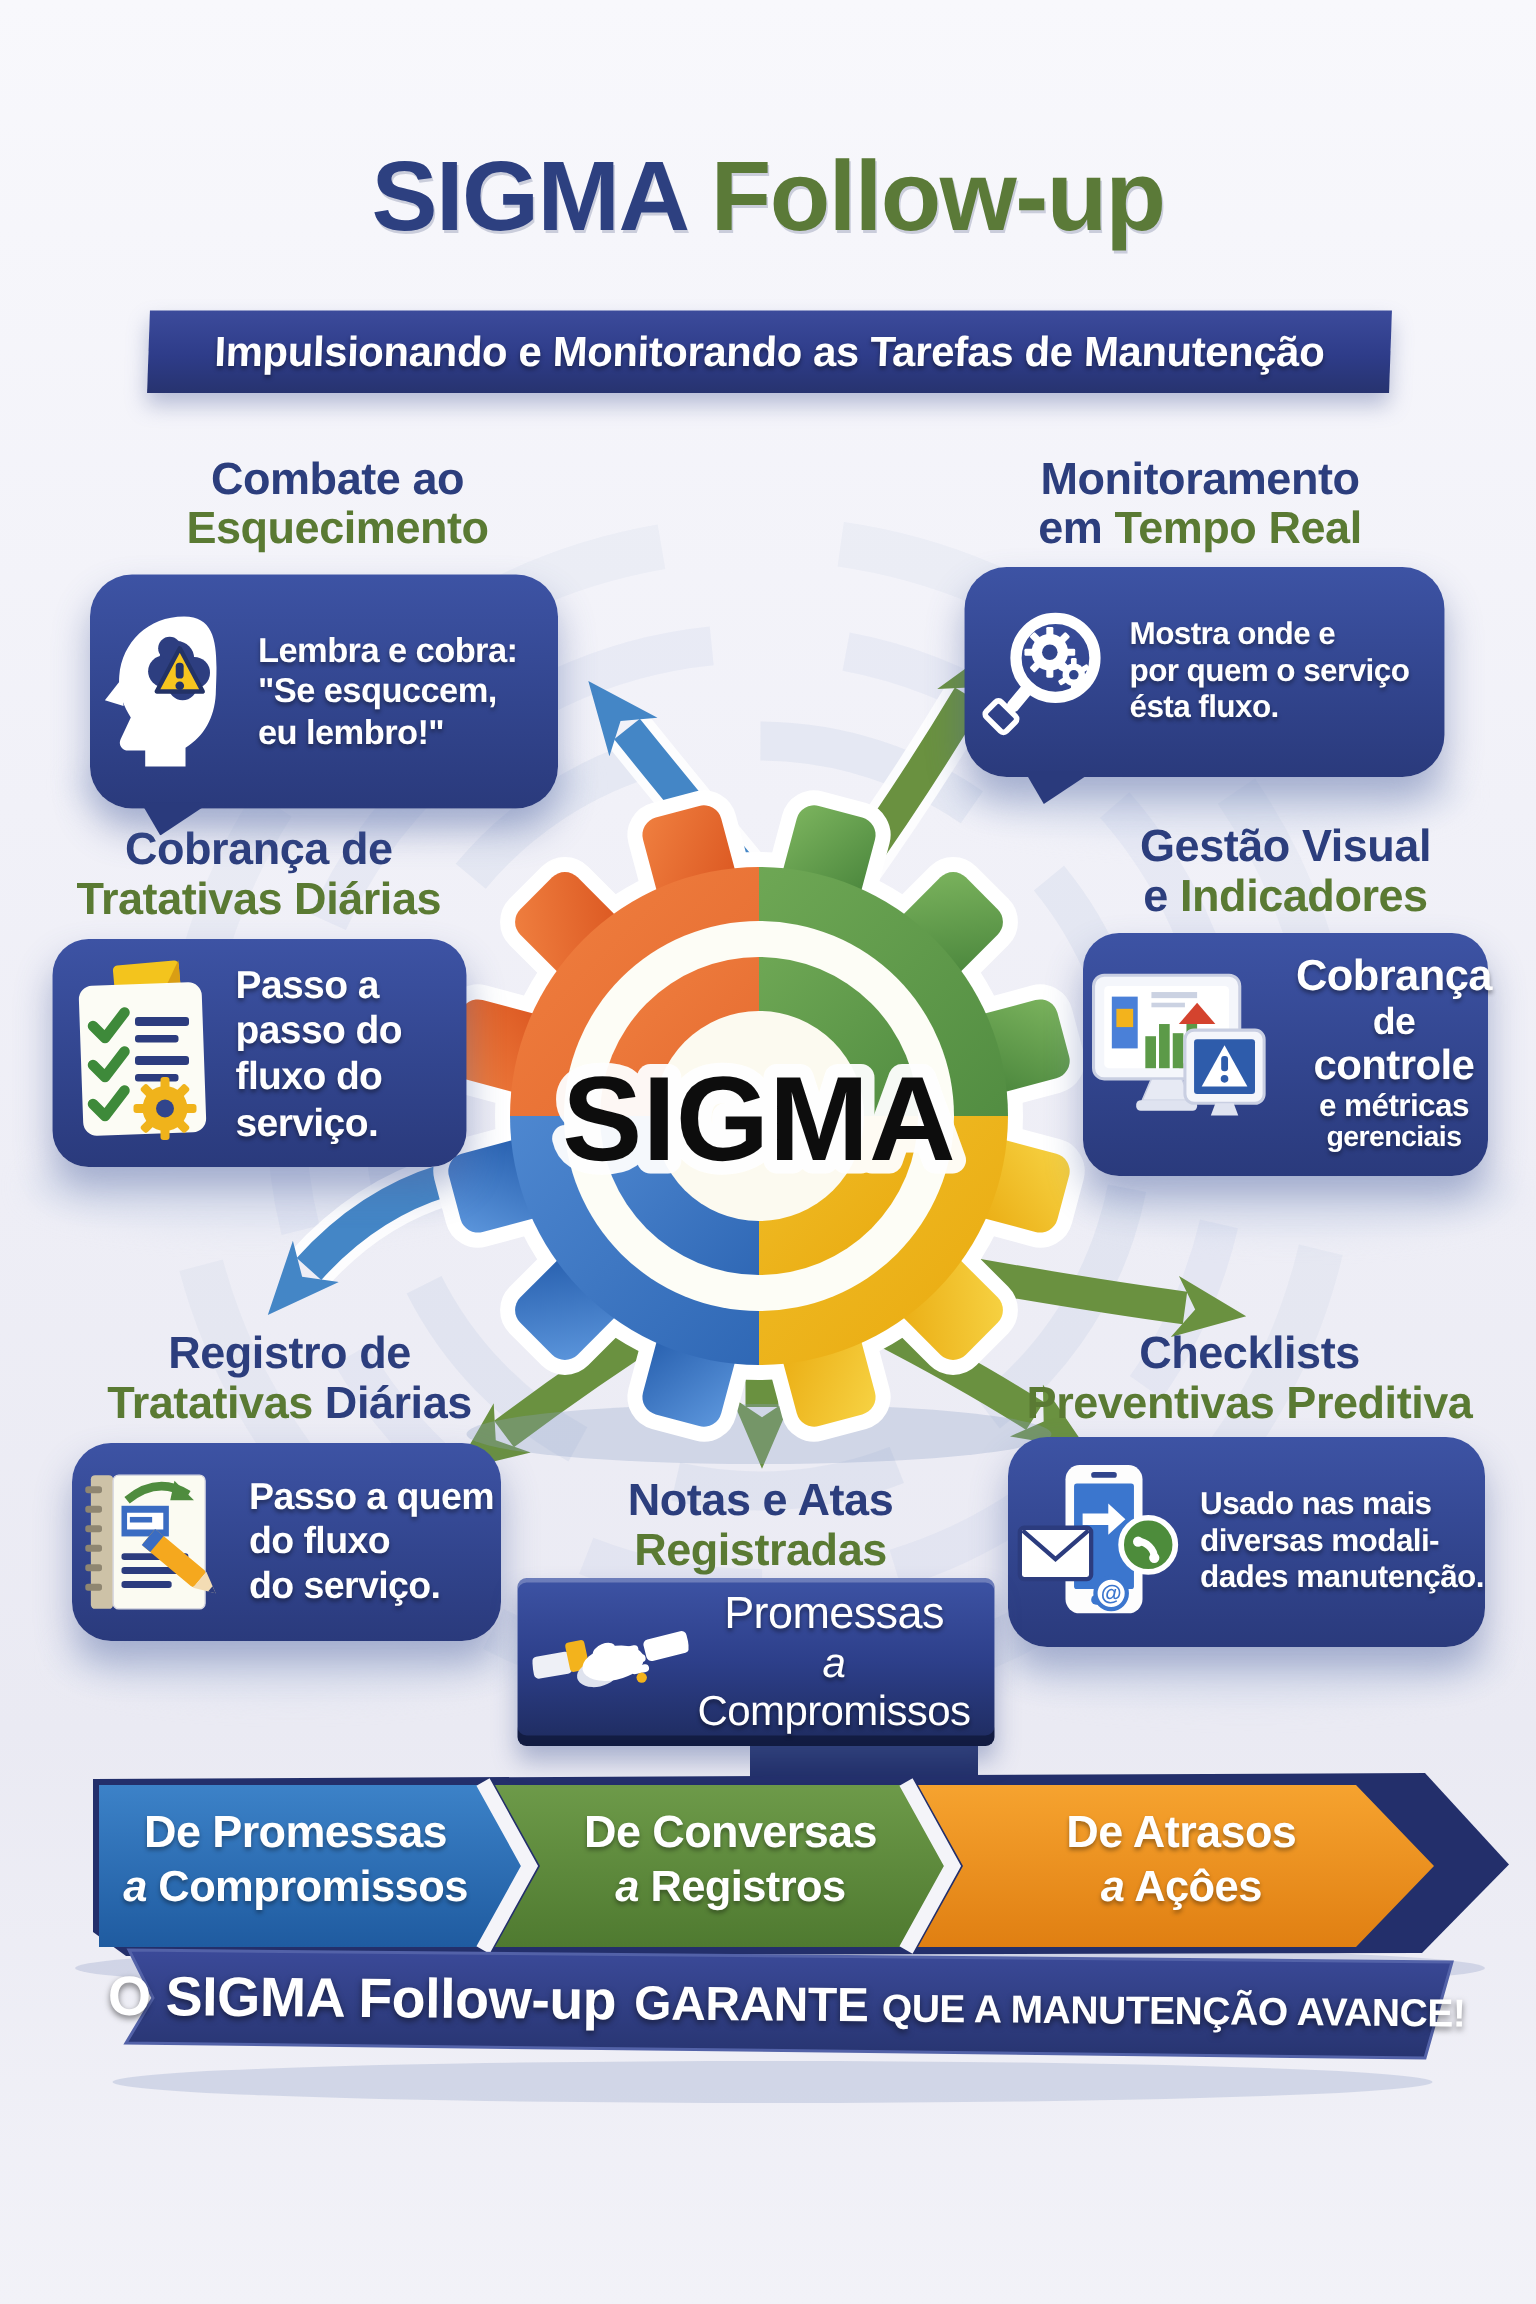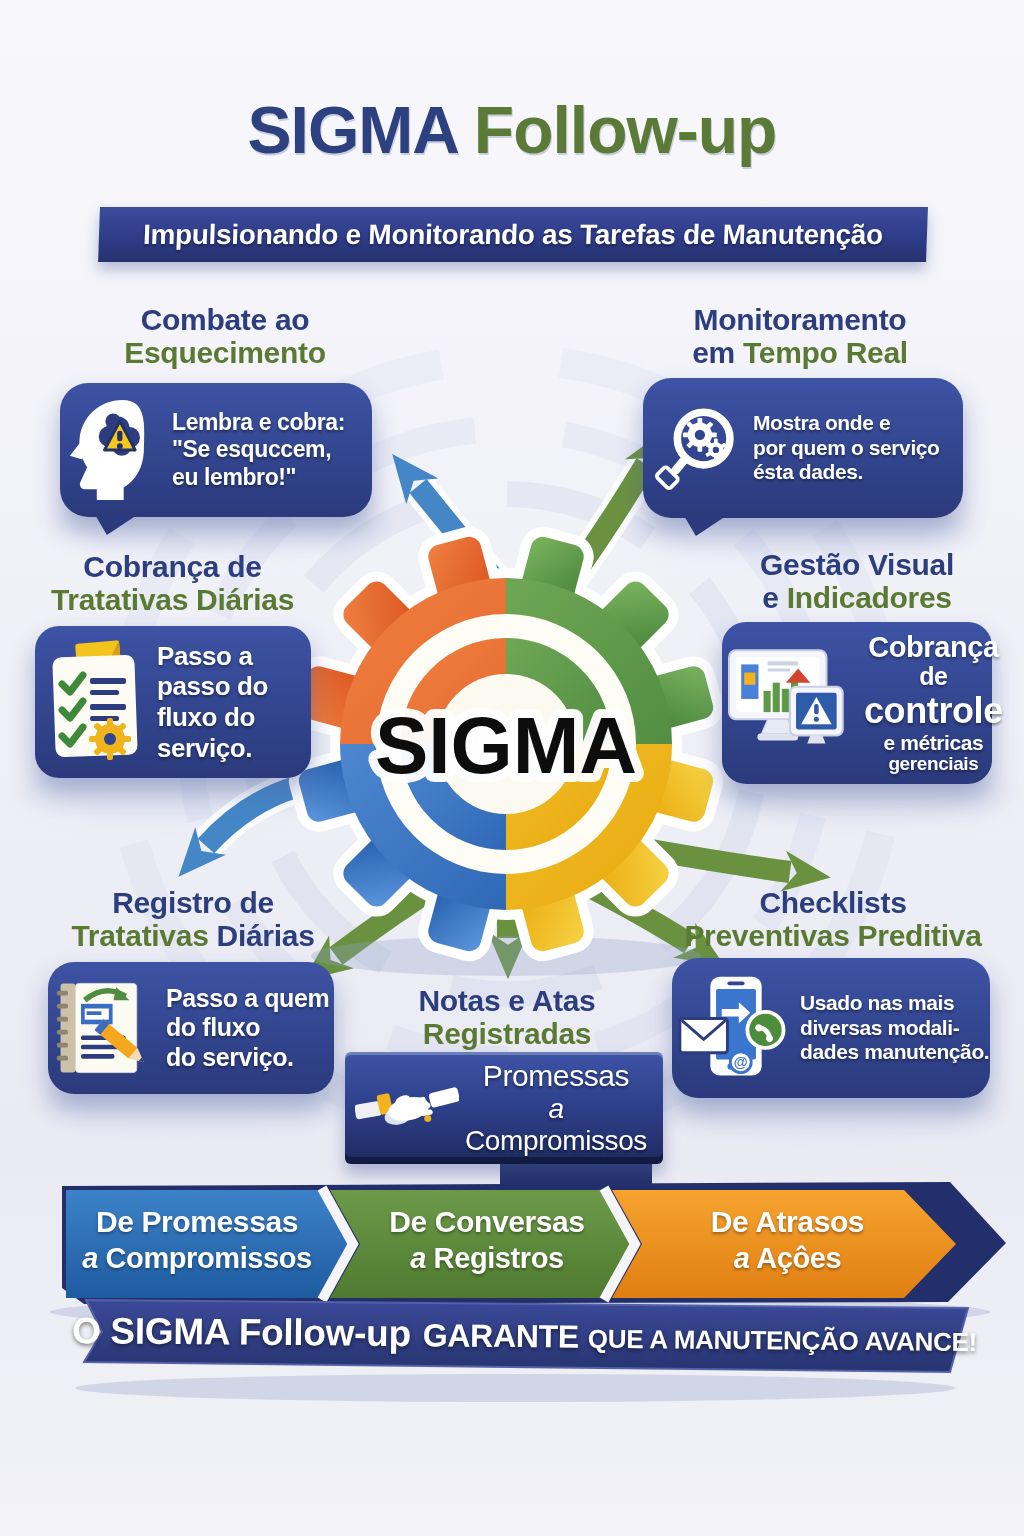--- a/index.html
+++ b/index.html
@@ -47,21 +47,21 @@
 
   .chev{position:absolute;top:1205px;text-align:center;color:#fff;font-weight:bold;z-index:2;
     text-shadow:0 2px 3px rgba(0,0,0,.35);letter-spacing:-.4px;white-space:nowrap;}
   .c1{font-size:30px;} .c2{font-size:29px;margin-top:3px;}
 
   .footer-text{position:absolute;left:72px;top:1314px;width:880px;text-align:center;
     transform:rotate(.5deg);color:#fff;font-weight:bold;z-index:2;white-space:nowrap;
     text-shadow:0 2px 4px rgba(0,0,0,.5);letter-spacing:-.3px;}
   .f1{font-size:37px;} .f2{font-size:32px;margin-left:12px;} .f3{font-size:26px;margin-left:9px;}
 
-  .g1{font-size:29px;} .g2{font-size:25px;} .g3{font-size:36px;} .g4{font-size:21px;} .g5{font-size:19px;}
+  .g1{font-size:29px;} .g2{font-size:25px;} .g3{font-size:28px;} .g4{font-size:21px;} .g5{font-size:19px;}
 </style>
 </head>
 <body>
 
 <div class="poster">
 
   <div class="blob" style="left:48px;top:494px;width:340px;height:58px;"></div>
   <div class="blob" style="left:636px;top:500px;width:340px;height:58px;"></div>
   <div class="blob" style="left:18px;top:762px;width:300px;height:58px;"></div>
   <div class="blob" style="left:712px;top:766px;width:300px;height:58px;"></div>
@@ -237,21 +237,21 @@
   </div>
   <div class="sec-title" style="left:668px;top:886px;width:330px;font-size:30px">
     <div><span class="tb">Checklists</span></div>
     <div><span class="tg">Preventivas Preditiva</span></div>
   </div>
   <div class="sec-title" style="left:352px;top:984px;width:310px;font-size:30px">
     <div><span class="tb">Notas e Atas</span></div>
     <div><span class="tg">Registradas</span></div>
   </div>
 
-  <div class="card" style="left:60px;top:383px;width:312px;height:134px">
+  <div class="card" style="left:60px;top:383px;width:312px;height:156px">
     <div class="tail" style="left:34px"></div>
     <div class="ic" style="width:112px">
       <svg width="96" height="108" viewBox="0 0 100 112">
         <path d="M57,4 C32,4 14,22 12,45 c-1,12 3,21 8,29 l-7,15 c-2,4 1,8 5,8 h12 v11 h28 v-13 c13-8 20-21 21-37 C80,30 82,4 57,4 Z" fill="#ffffff"></path>
         <polygon points="13,48 2,62 15,66" fill="#ffffff"></polygon>
         <g fill="#2d3e80">
           <circle cx="52" cy="33" r="12"></circle>
             <circle cx="64" cy="43" r="11"></circle>
             <circle cx="43" cy="42" r="11"></circle>
             <circle cx="56" cy="52" r="10"></circle>
@@ -296,21 +296,21 @@
           <circle r="8"></circle>
             <circle r="3.4" fill="#31458c"></circle>
         </g>
         <line x1="36" y1="62" x2="26" y2="74" stroke="#ffffff" stroke-width="9" stroke-linecap="round"></line>
         <rect x="10" y="72" width="15" height="20" rx="3" fill="none" stroke="#ffffff" stroke-width="4" transform="rotate(-45 17 82)"></rect>
       </svg>
     </div>
     <div class="tx" style="font-size:21px">
       <div>Mostra onde e</div>
       <div>por quem o serviço</div>
-      <div>ésta dades.</div>
+      <div>ésta fluxo.</div>
     </div>
   </div>
 
   <div class="card" style="left:35px;top:626px;width:276px;height:152px;border-radius:24px">
     <div class="ic" style="width:122px">
       <svg width="100" height="124" viewBox="0 0 100 120">
         <g transform="rotate(-5 52 12)">
           <rect x="30" y="0" width="44" height="24" rx="3" fill="#f3c41d"></rect>
           <polygon points="74,0 74,24 60,24" fill="#d99e14"></polygon>
         </g>

